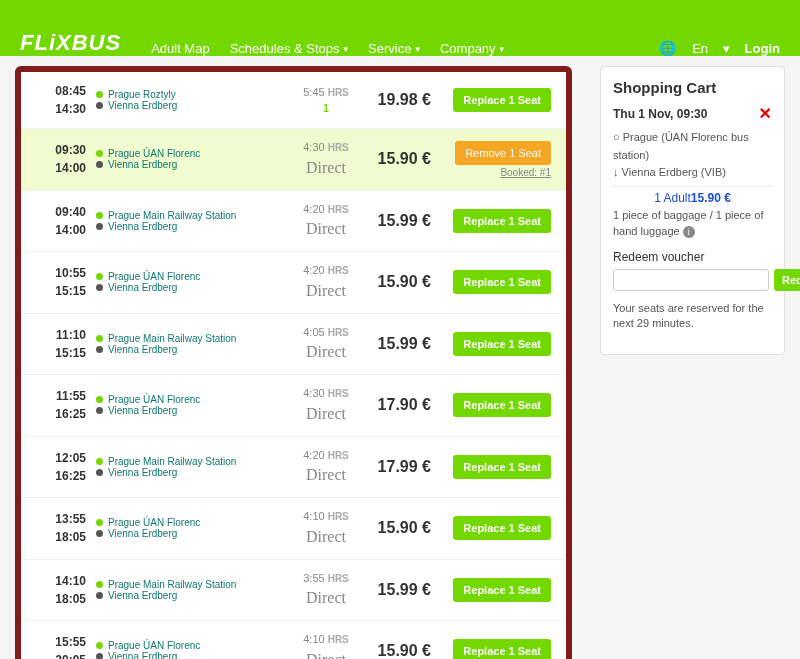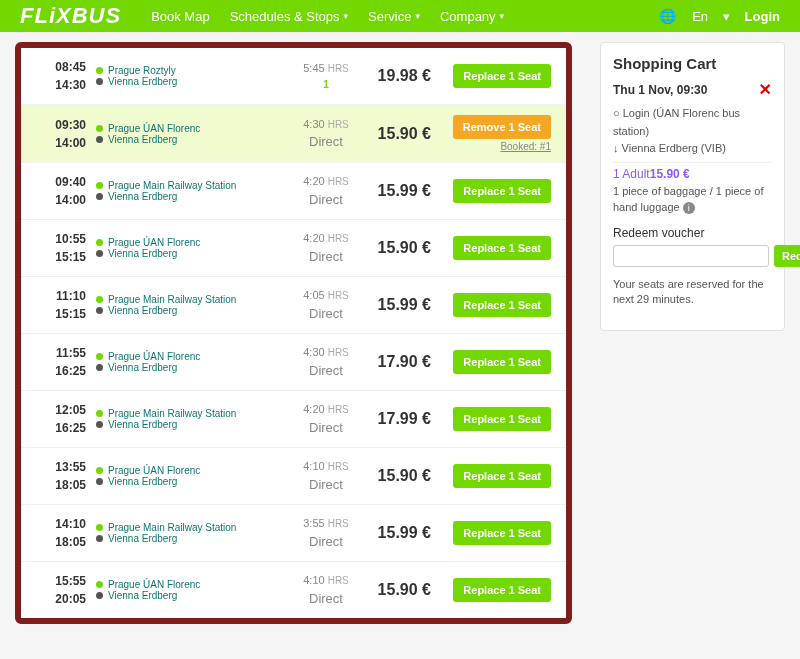--- a/index.html
+++ b/index.html
@@ -2,23 +2,23 @@
 <html><head>
   <meta charset="utf-8">
   <style>
     * { box-sizing: border-box; margin: 0; padding: 0; }
     body { font-family: Arial, sans-serif; font-size: 13px; background: #f5f5f5; color: #333; }
 
     
     .navbar {
       background: #73d700;
       display: flex;
-      align-items: center;
+      align-items: flex-end;
       padding: 0 20px;
-      height: 32px;
+      height: 56px;
     }
     .navbar-brand {
       font-size: 22px;
       font-weight: 900;
       color: #fff;
       letter-spacing: 1px;
       margin-right: 30px;
       font-style: italic;
     }
     .nav-links {
@@ -104,24 +104,25 @@
     .route-dot.bottom { background: #555; }
 
     .duration-col {
       width: 60px;
       text-align: center;
       font-size: 11px;
       color: #888;
       line-height: 1.5;
       flex-shrink: 0;
     }
-    .duration-col .hrs { font-size: 10px; color: #aaa; }
+    .duration-col .hrs { font-size: 10px; color: #aaa; font-weight: bold; }
     .direct-badge {
-      font-size: 13px;
+      font-size: 16px;
       color: #888;
+      font-family: Liberation Serif, serif;
     }
     .change-badge {
       font-size: 10px;
       color: #73d700;
       font-weight: 600;
     }
 
     .price-col {
       width: 65px;
       text-align: right;
@@ -147,21 +148,21 @@
       cursor: pointer;
       white-space: nowrap;
     }
     .btn-remove {
       background: #f5a623;
       color: #fff;
       border: none;
       border-radius: 3px;
       padding: 6px 10px;
       font-size: 11px;
-      font-weight: 700;
+      font-weight: 400;
       cursor: pointer;
       white-space: nowrap;
     }
     .booked-label {
       font-size: 10px;
       color: #888;
       display: block;
       margin-top: 2px;
       text-decoration: underline;
     }
@@ -199,23 +200,23 @@
       font-weight: 700;
     }
     .cart-route {
       font-size: 11px;
       color: #555;
       margin-bottom: 4px;
       line-height: 1.6;
     }
     .cart-price-line {
       display: flex;
-      justify-content: flex-start;
+      justify-content: center;
       font-size: 12px;
-      color: #8b5cf6;
+      color: #1d4ed8;
       margin-bottom: 2px;
     }
     .cart-price-line .price { font-weight: 700; }
     .cart-baggage {
       font-size: 11px;
       color: #555;
       margin-bottom: 10px;
       line-height: 1.5;
     }
     .cart-voucher-label {
@@ -283,21 +284,21 @@
       line-height: 12px;
       cursor: pointer;
     }
   </style>
 </head>
 <body>
 
 <nav class="navbar">
   <div class="navbar-brand">FLiXBUS</div>
   <div class="nav-links">
-    <span class="nav-link">Book Map</span>
+    <span class="nav-link">Adult Map</span>
     <span class="nav-link">Schedules &amp; Stops <span class="chevron">▾</span></span>
     <span class="nav-link">Service <span class="chevron">▾</span></span>
     <span class="nav-link">Company <span class="chevron">▾</span></span>
   </div>
   <div class="nav-right">
     <span class="globe-icon">🌐</span>
     <span>En</span>
     <span class="nav-link">▾</span>
     <span class="login">Login</span>
   </div>
@@ -458,21 +459,21 @@
   </div>
     </div>
 
   <div class="cart">
     <div class="cart-title">Shopping Cart</div>
     <div class="cart-date">
       <span>Thu 1 Nov, 09:30</span>
       <span class="cart-close">✕</span>
     </div>
     <div class="cart-route">
-      <span>○ </span><span>Login (ÚAN Florenc bus station)</span><br>
+      <span>○ </span><span>Prague (ÚAN Florenc bus station)</span><br>
       <span>↓ </span><span>Vienna Erdberg (VIB)</span>
     </div>
     <hr class="divider">
     <div class="cart-price-line">
       <span>1 Adult</span>
       <span class="price">15.90 €</span>
     </div>
     <div class="cart-baggage">
       <span>1 piece of baggage / 1 piece of hand luggage</span> <span class="info-icon">i</span>
     </div>

